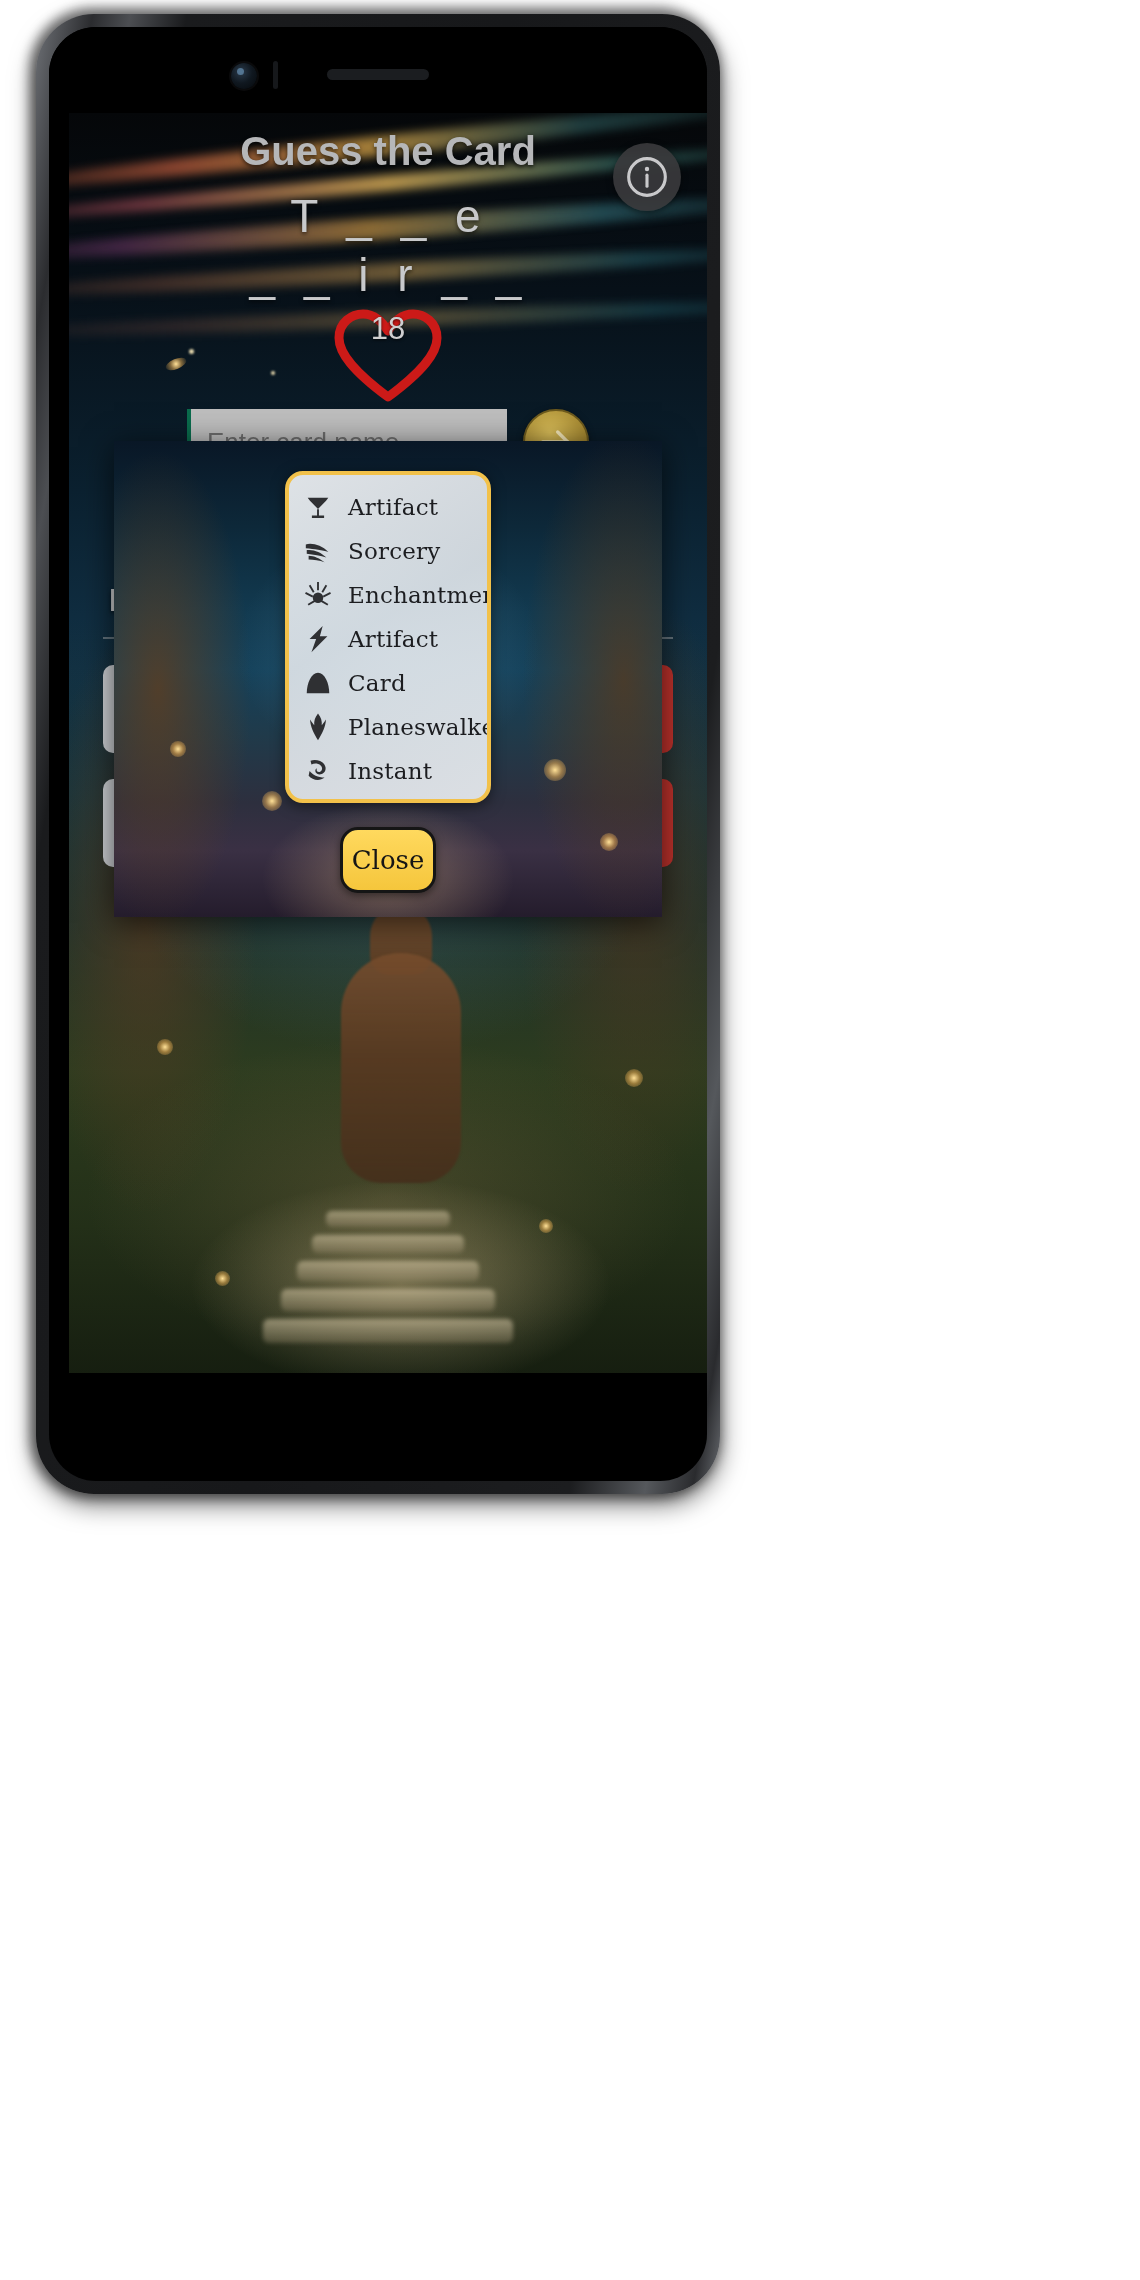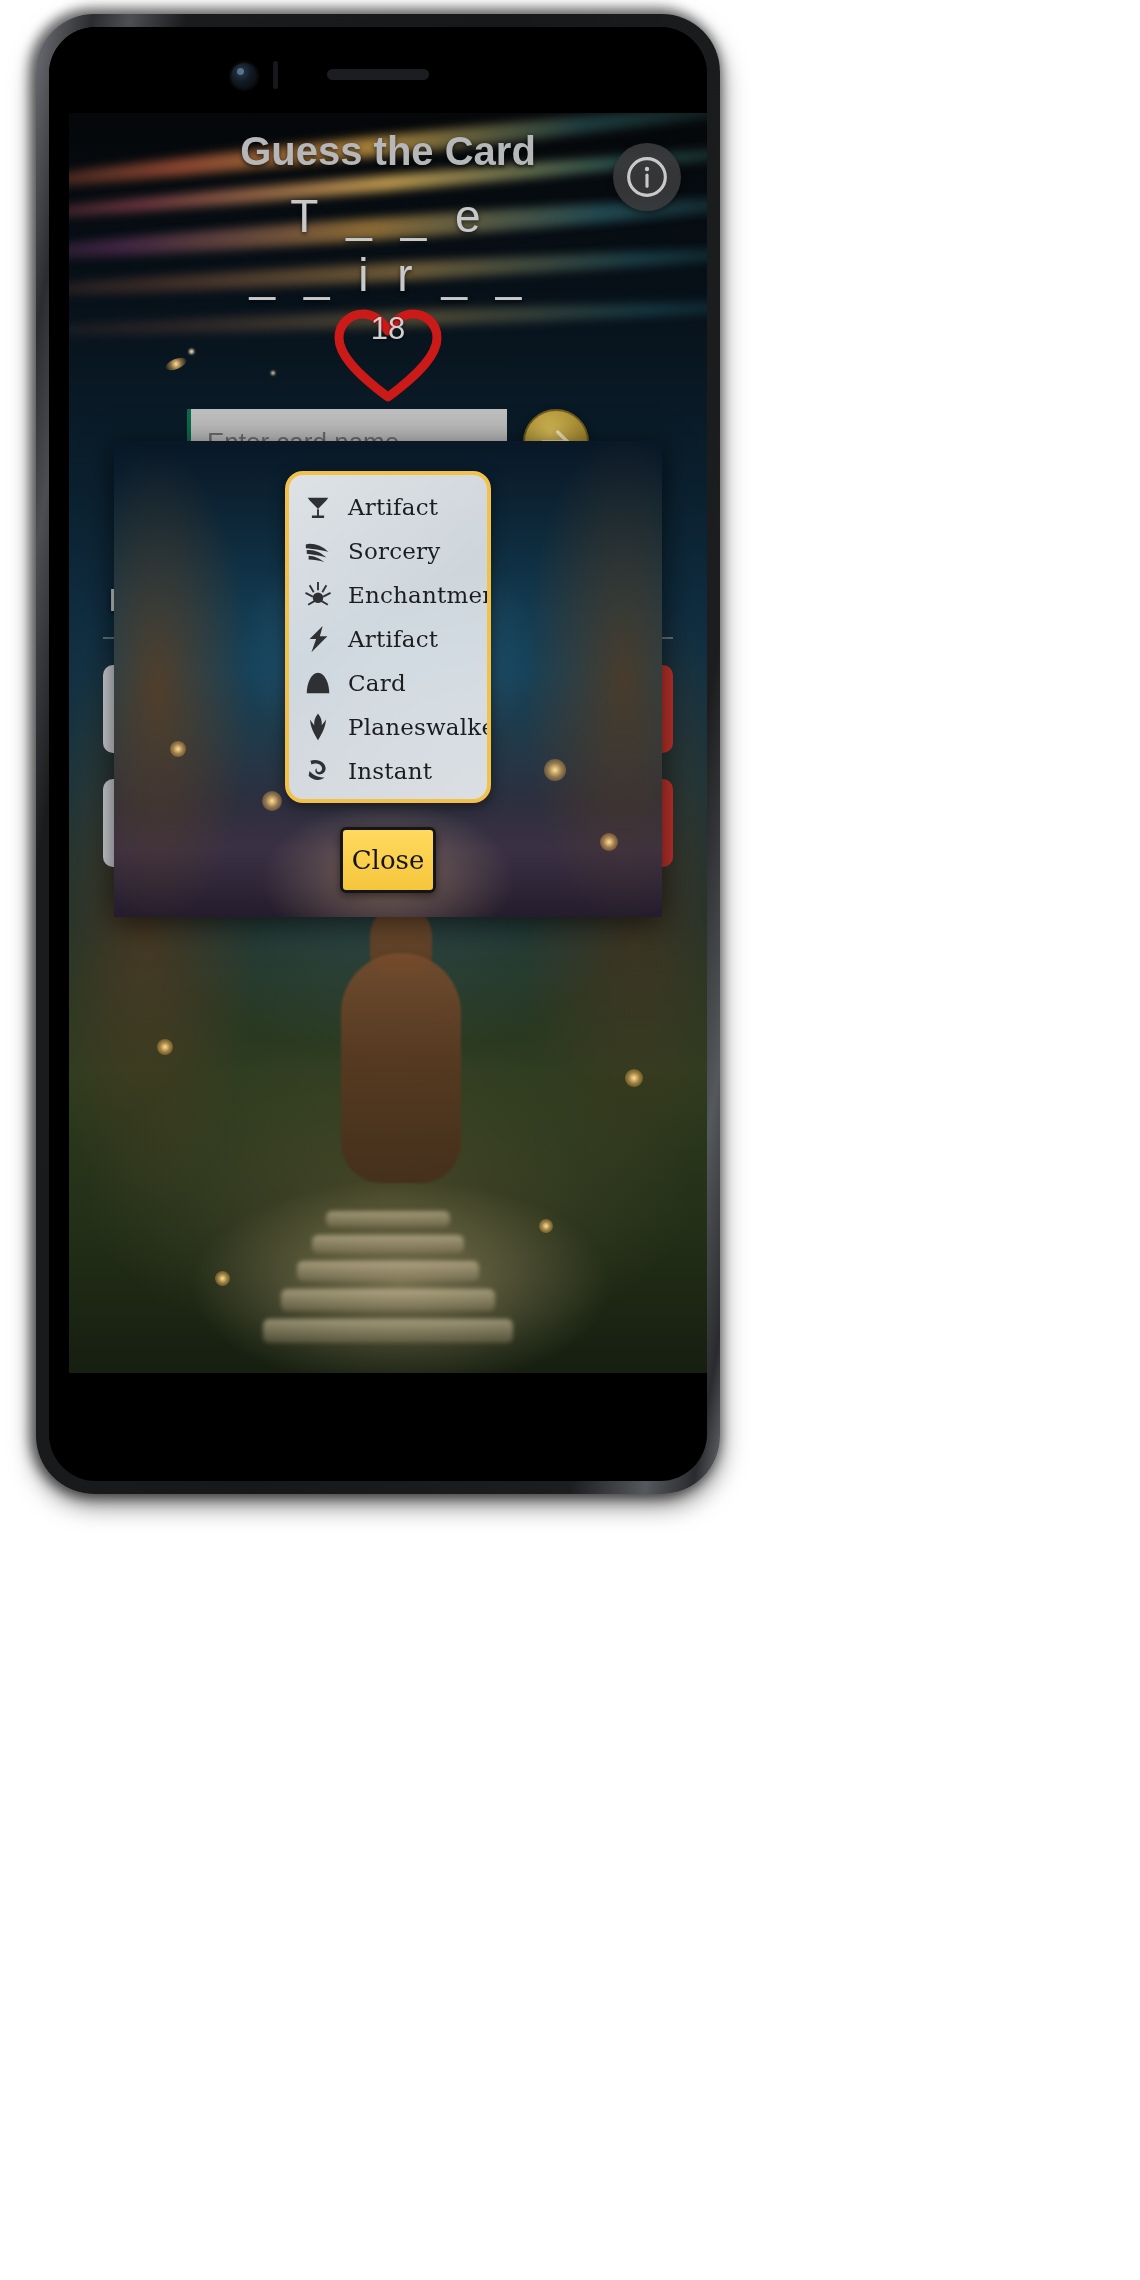--- a/index.html
+++ b/index.html
@@ -400,21 +400,21 @@
     letter-spacing: .2px;
   }
 
   .close-btn {
     position: absolute;
     left: 50%; transform: translateX(-50%);
     top: 386px;
     width: 96px; height: 66px;
     background: linear-gradient(180deg,#ffd95e 0%, #f5c63c 100%);
     border: 3px solid #151515;
-    border-radius: 6px;
+    border-radius: 18px;
     display: flex; align-items: center; justify-content: center;
     font-family: "DejaVu Serif", serif;
     font-size: 26px;
     color: #151515;
     cursor: pointer;
     box-shadow: 0 3px 8px rgba(0,0,0,.5);
   }
 
   
   .lower-art { position: absolute; left: 0; right: 0; top: 806px; bottom: 0; }

